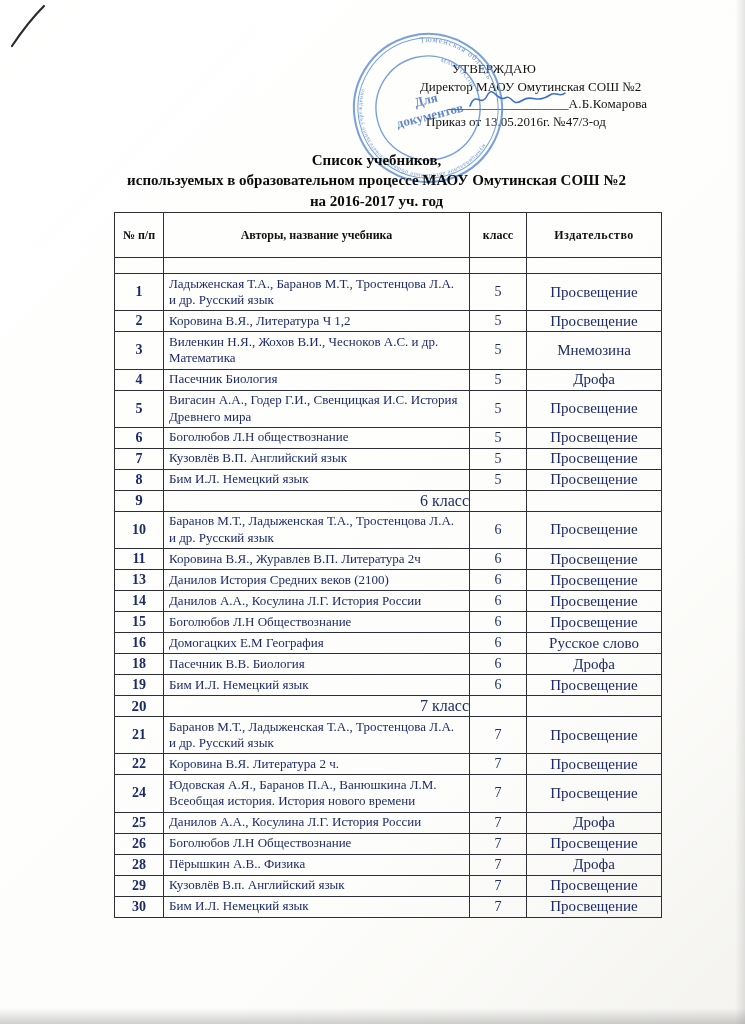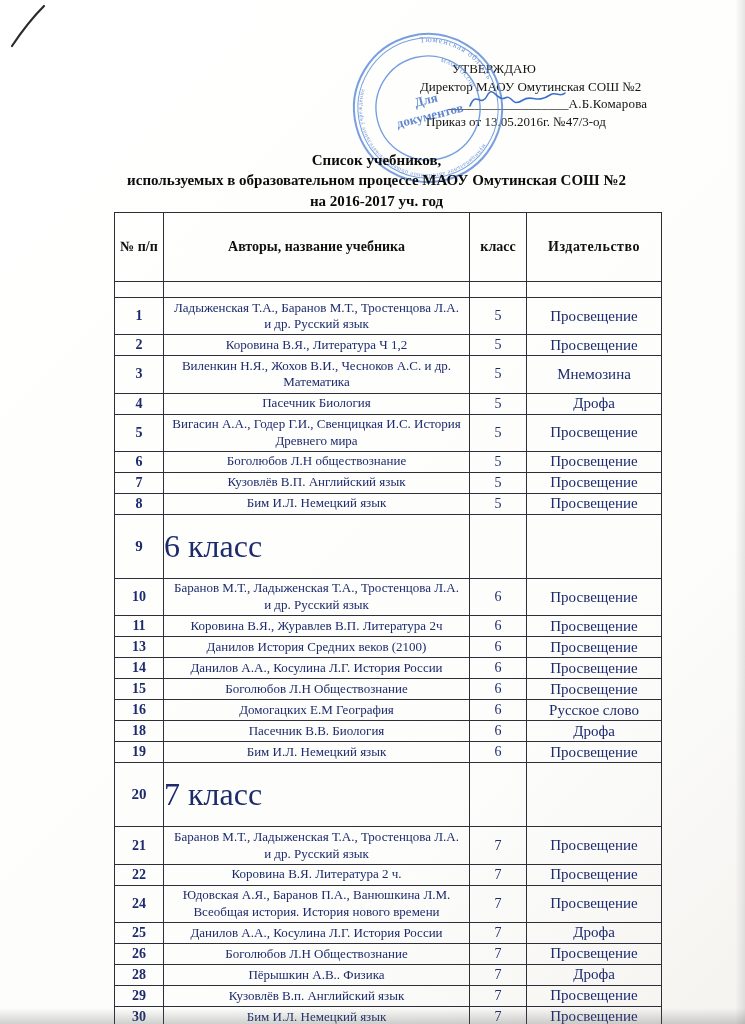--- a/index.html
+++ b/index.html
@@ -53,35 +53,35 @@
   
   table.booklist{
     position:absolute;top:212px;left:114px;width:547px;
     border-collapse:collapse;table-layout:fixed;
   }
   table.booklist th, table.booklist td{
     border:1.6px solid #2e2e38;vertical-align:middle;
     padding:1.5px 5px;overflow:hidden;
   }
   table.booklist thead th{
-    color:#101010;font-weight:bold;font-size:14px;text-align:center;
-    height:40px;padding:14px 3px;
+    color:#101010;font-weight:bold;font-size:12px;text-align:center;
+    height:40px;padding:2px 3px;
   }
   th.h-pub{font-size:17px;letter-spacing:.5px;}
   col.c-num{width:49px;}
   col.c-auth{width:306px;}
   col.c-grade{width:57px;}
   col.c-pub{width:135px;}
   tbody{color:#1d2b6d;}
   td.num{font-weight:bold;text-align:center;font-size:14px;}
-  td.auth{font-size:13px;line-height:1.28;text-align:center;}
+  td.auth{font-size:13px;line-height:1.28;text-align:left;}
   td.grade{text-align:center;font-size:14px;}
   td.pub{font-size:15px;padding-left:9px;text-align:center;}
   tr.spacer td{height:12px;border-top:1.6px solid #2e2e38;}
-  tr.section td.auth{font-size:32px;text-align:left;line-height:1.1;padding:14px 0;}
+  tr.section td.auth{font-size:16px;text-align:right;line-height:1.1;padding:1px 0;}
   tr.section td.num{font-size:15px;}
 </style>
 </head>
 <body>
 
 <div class="page">
 
   <svg class="pen-mark" width="60" height="55" viewBox="0 0 60 55">
     <path d="M8 44 C16 32, 26 18, 40 4" stroke="#2b2b2b" stroke-width="2.2" fill="none" stroke-linecap="round"></path>
   </svg>

